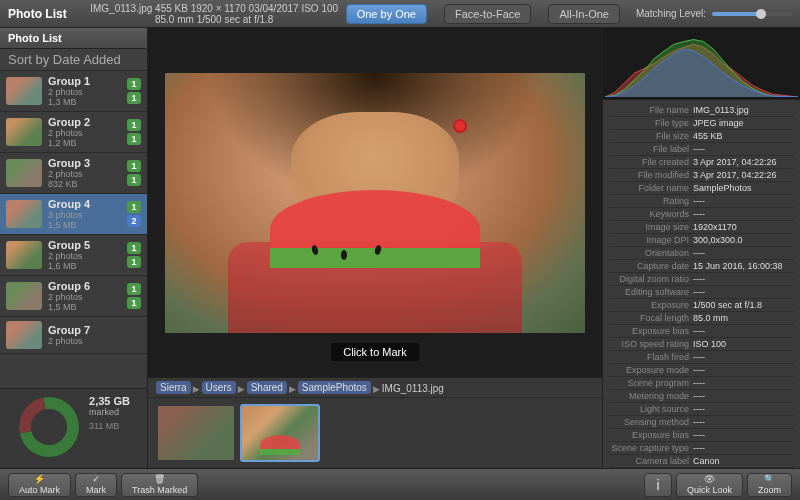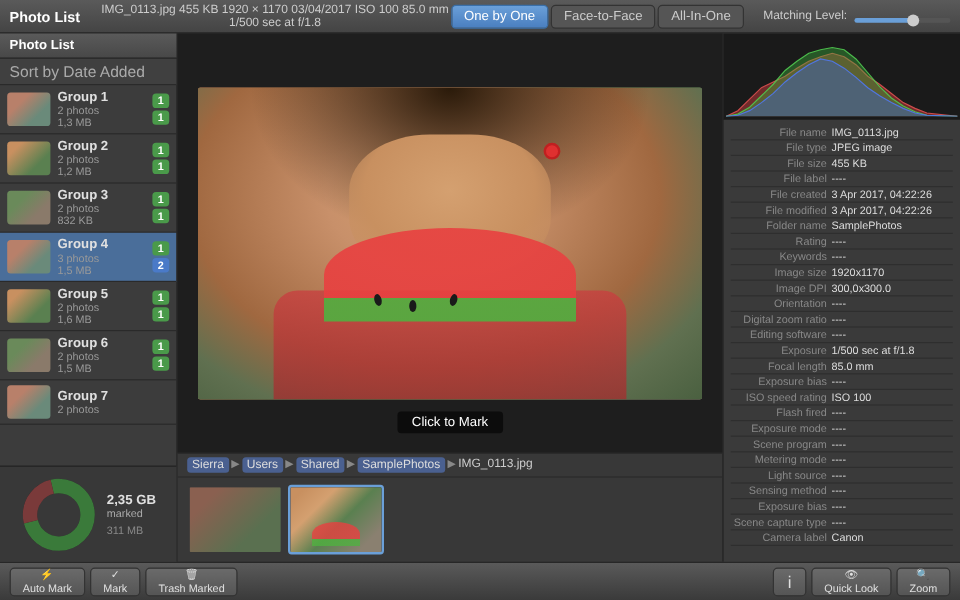--- a/index.html
+++ b/index.html
@@ -29,39 +29,39 @@
       margin-right: 16px;
     }
     #info-bar {
       flex: 1;
       font-size: 10px;
       color: #ccc;
       text-align: center;
     }
     #view-mode-tabs {
       display: flex;
-      gap: 2px;
+      gap: 17px;
     }
     .view-tab {
       padding: 3px 10px;
       border-radius: 4px;
       font-size: 11px;
       cursor: pointer;
       background: #555;
       color: #ccc;
       border: 1px solid #333;
     }
     .view-tab.active {
       background: linear-gradient(to bottom, #6a9fd8, #4a7fc0);
       color: #fff;
       border-color: #3a6fa8;
     }
     #matching-level {
       display: flex;
-      align-items: flex-end;
+      align-items: center;
       margin-left: 16px;
       gap: 6px;
       font-size: 10px;
       color: #ccc;
     }
     #matching-slider {
       width: 80px;
       height: 4px;
       background: linear-gradient(to right, #6a9fd8 60%, #555 60%);
       border-radius: 2px;
@@ -156,21 +156,20 @@
     }
     .badge-green { background: #4a9a4a; color: #fff; }
     .badge-blue { background: #4a7ac8; color: #fff; }
 
     
     #disk-usage {
       height: 80px;
       background: #383838;
       border-top: 1px solid #222;
       display: flex;
-      align-items: center;
       justify-content: center;
       padding: 6px;
       gap: 8px;
     }
     #donut-chart {
       width: 64px;
       height: 64px;
       flex-shrink: 0;
     }
     #disk-info {
@@ -228,21 +227,21 @@
       white-space: nowrap;
     }
 
     
     #bottom-strip {
       background: #383838;
       border-top: 1px solid #222;
     }
     #breadcrumb-bar {
       display: flex;
-      align-items: flex-start;
+      align-items: flex-end;
       padding: 3px 8px;
       gap: 2px;
       font-size: 10px;
       color: #aaa;
       border-bottom: 1px solid #2a2a2a;
     }
     .breadcrumb-item {
       padding: 1px 4px;
       border-radius: 3px;
       background: #4a6090;
@@ -583,20 +582,24 @@
   </div>
         <div class="meta-row">
     <span class="meta-key">Image DPI</span>
     <span class="meta-val">300,0x300.0</span>
   </div>
         <div class="meta-row">
     <span class="meta-key">Orientation</span>
     <span class="meta-val">----</span>
   </div>
         <div class="meta-row">
+    <span class="meta-key">Capture date</span>
+    <span class="meta-val">15 Jun 2016, 16:00:38</span>
+  </div>
+        <div class="meta-row">
     <span class="meta-key">Digital zoom ratio</span>
     <span class="meta-val">----</span>
   </div>
         <div class="meta-row">
     <span class="meta-key">Editing software</span>
     <span class="meta-val">----</span>
   </div>
         <div class="meta-row">
     <span class="meta-key">Exposure</span>
     <span class="meta-val">1/500 sec at f/1.8</span>

